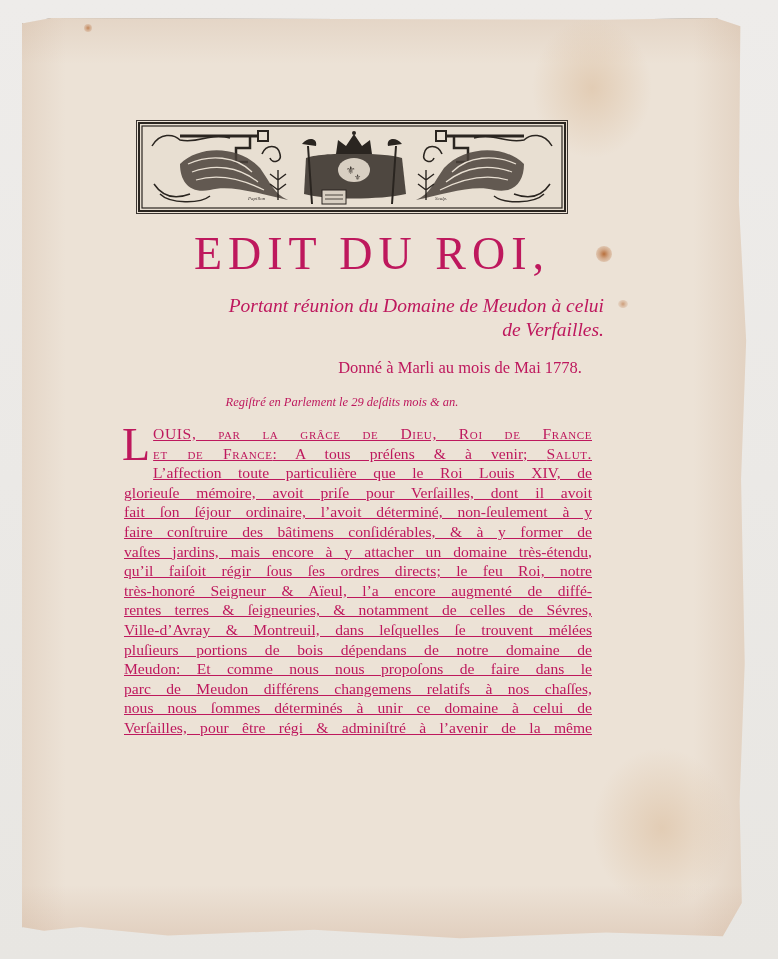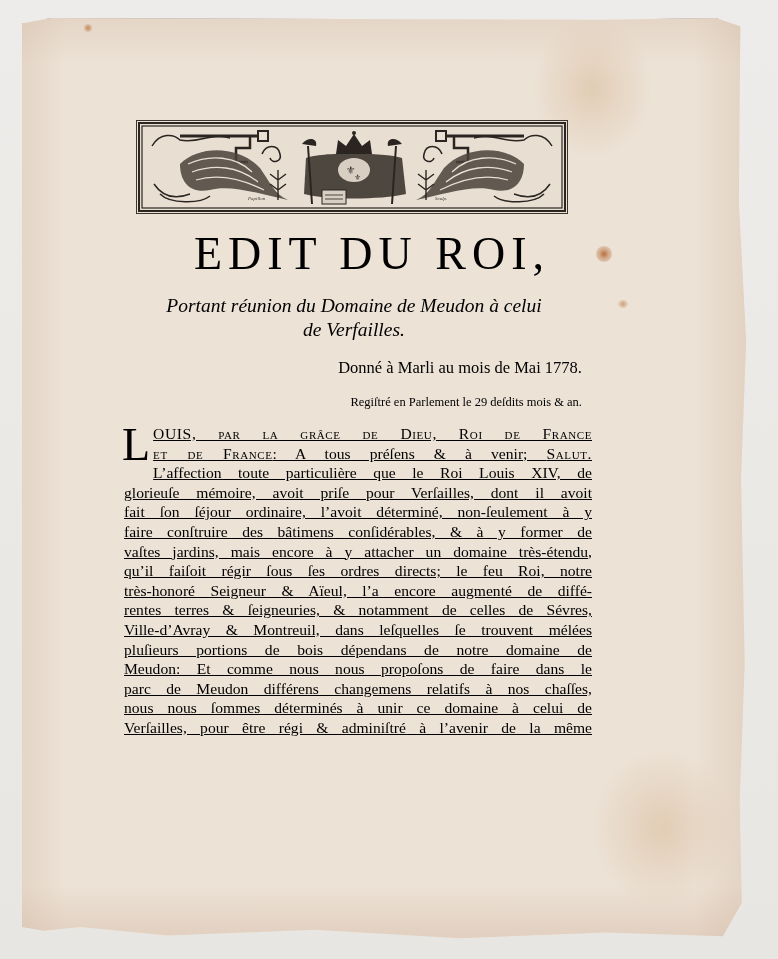--- a/index.html
+++ b/index.html
@@ -46,37 +46,37 @@
     overflow: hidden;
   }
   .headpiece svg { display:block; width: 100%; height: 100%; }
   .engraver {
     position: absolute; font-size: 5px; color: #3a3430; font-style: italic;
     font-family: "Liberation Serif", serif;
   }
   .eng-left { left: 108px; top: 72px; }
   .eng-right { left: 295px; top: 72px; }
 
-  .text { color: #000000; position: absolute; }
+  .text { color: #be185d; position: absolute; }
   .title {
     left: 0; width: 700px; top: 210px; text-align: center;
     font-size: 46px; letter-spacing: 6px; font-weight: normal;
     line-height: 52px;
   }
   .subtitle {
-    left: 82px; width: 500px; top: 276px; text-align: center;
+    left: 82px; width: 500px; top: 276px; text-align: right;
     font-style: italic; font-size: 19.5px; line-height: 24px;
   }
   .given {
     left: 80px; width: 480px; top: 340px; text-align: right;
     font-size: 16.5px; line-height: 20px;
   }
   .registered {
-    left: 80px; width: 480px; top: 376px; text-align: right;
-    font-size: 12.5px; line-height: 16px;
+    left: 80px; width: 480px; top: 376px; text-align: center;
+    font-style: italic; font-size: 12.5px; line-height: 16px;
   }
   .body-text {
     left: 102px; width: 468px; top: 406px;
     font-size: 15.6px; line-height: 19.6px;
     text-align: justify;
   }
   .line { display: block; text-align: justify; text-align-last: justify; white-space: nowrap; text-decoration: underline; }
   .dropcap {
     float: left; font-size: 46px; line-height: 38px; margin: 2px 3px 0 -2px; height: 38px;
   }

